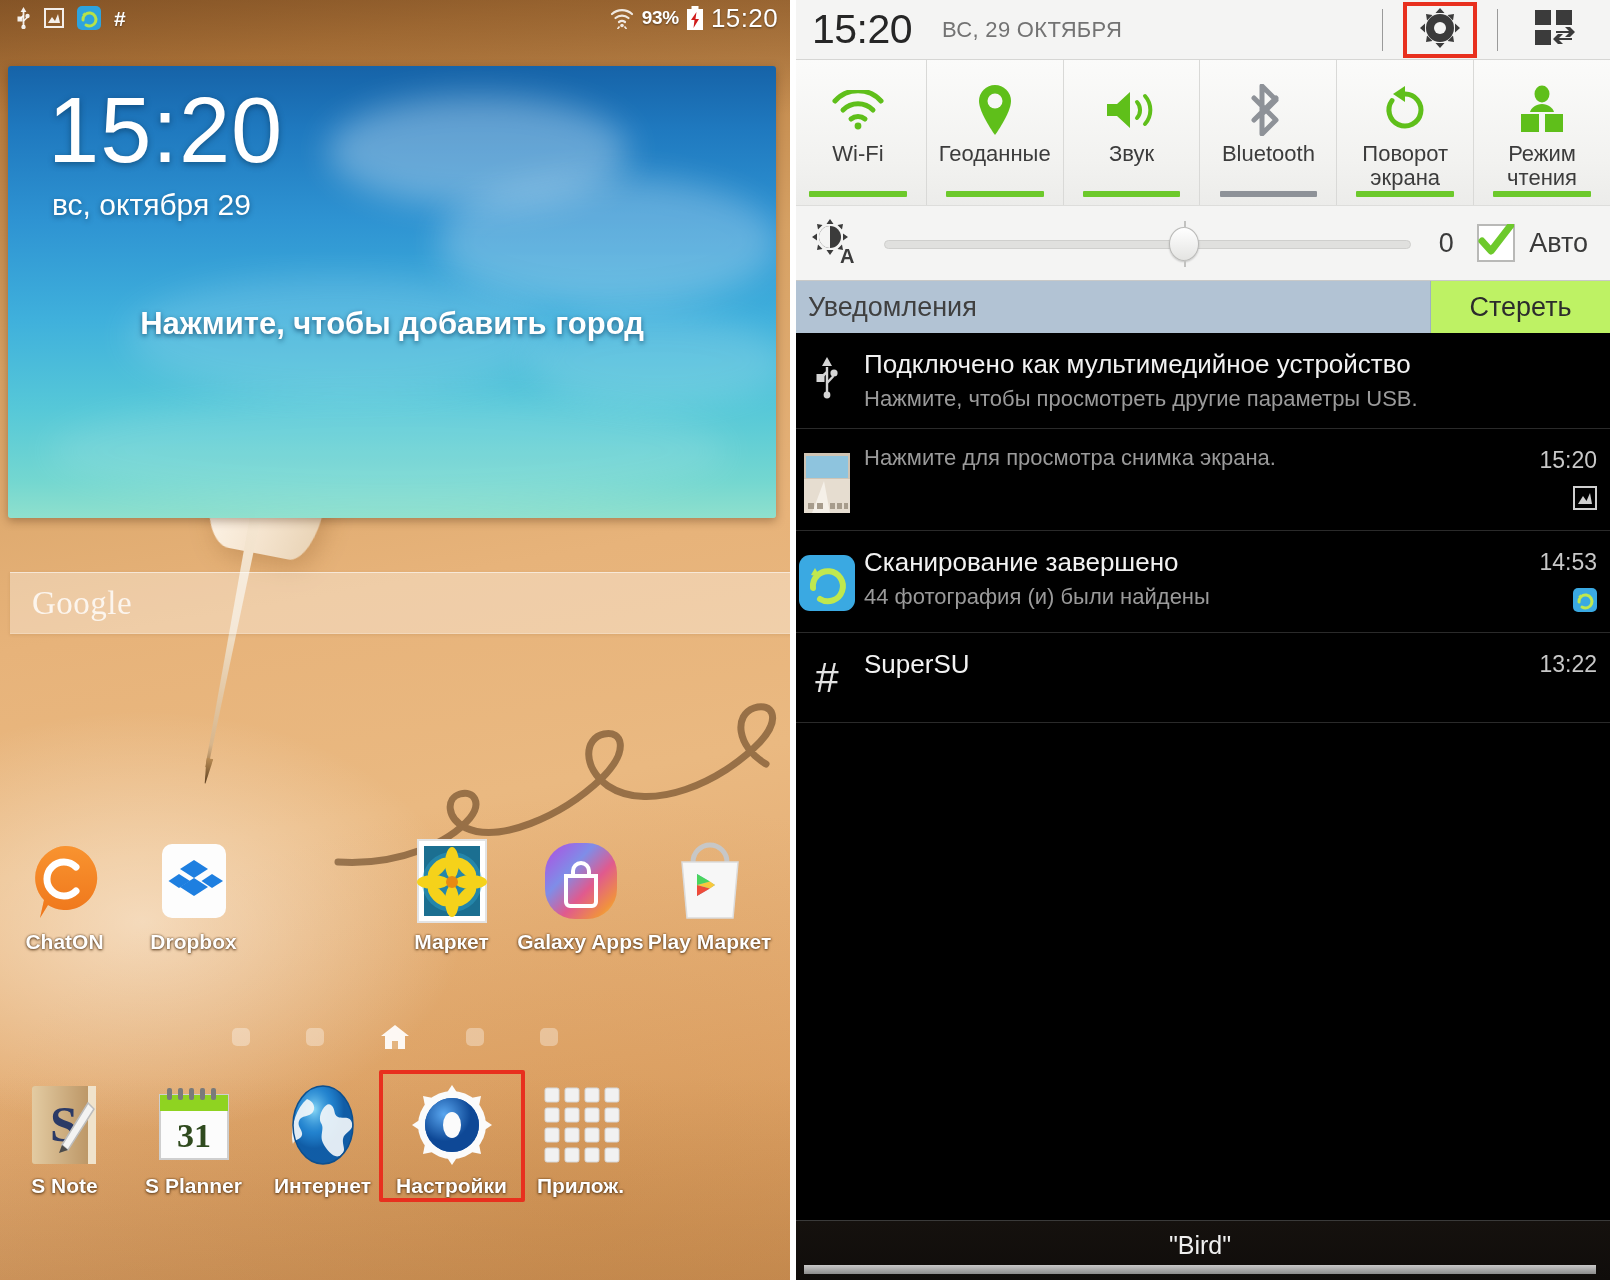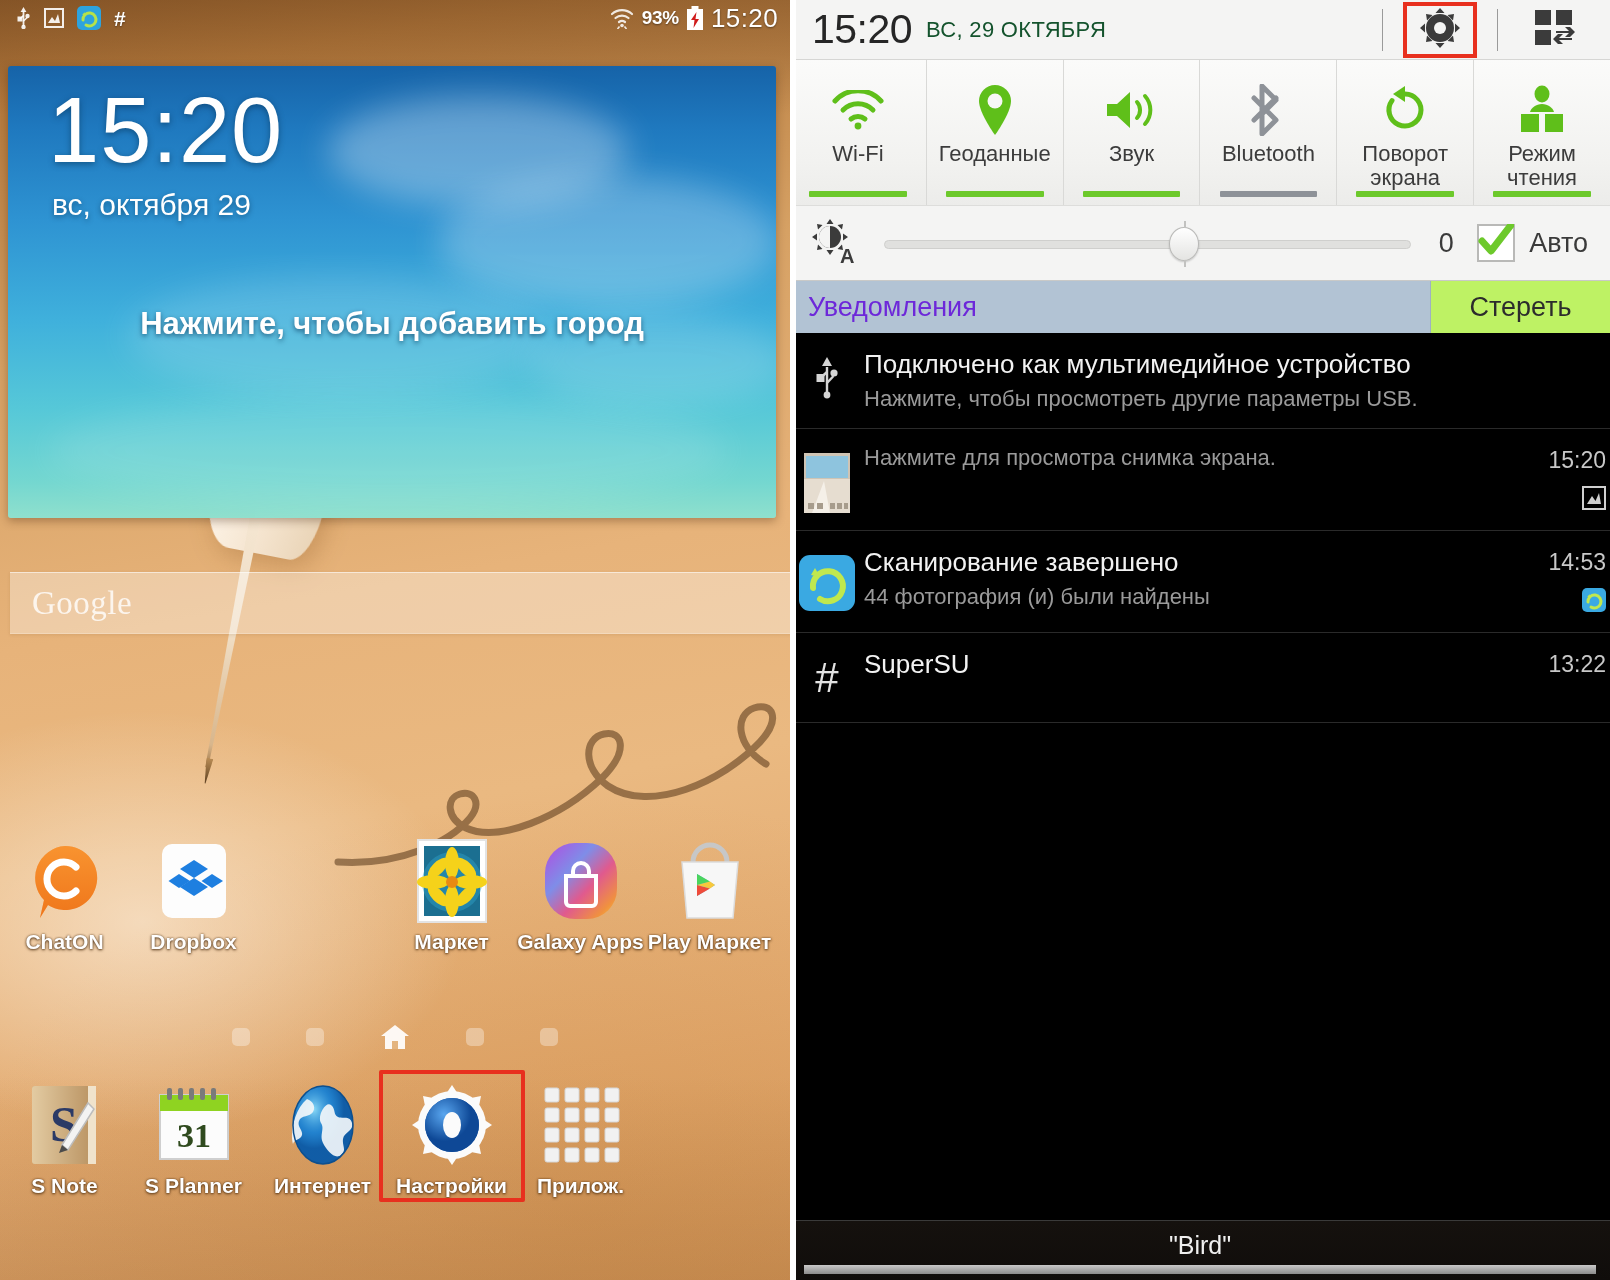--- a/index.html
+++ b/index.html
@@ -127,21 +127,21 @@
   .home-dot { width:30px; height:26px; position:relative; }
 
   
   .shade { position:relative; width:820px; height:1280px; background:#000; overflow:hidden; }
 
   .shade-header {
     height:60px; background:#f4f4f3; display:flex; align-items:center;
     padding:0 18px 0 22px; border-bottom:1px solid #d6d6d4;
   }
   .sh-time { font-size:41px; color:#262626; font-weight:400; letter-spacing:-.5px; line-height:1; }
-  .sh-date { font-size:22px; color:#14532d; margin-left:14px; letter-spacing:.3px; }
+  .sh-date { font-size:22px; color:#737373; margin-left:30px; letter-spacing:.3px; }
   .sh-sep { width:1px; height:42px; background:#9a9a9a; margin:0 20px; }
   .sh-gear-wrap { position:relative; width:74px; height:56px; display:flex; align-items:center; justify-content:center; border:4px solid #e8301e; }
   .sh-multi { width:74px; height:56px; display:flex; align-items:center; justify-content:center; }
   .sh-right { margin-left:auto; display:flex; align-items:center; }
 
   .toggles { display:flex; height:145px; background:linear-gradient(to bottom,#fbfbfa 0%,#f2f2f0 70%,#ececea 100%); }
   .tg {
     flex:1; position:relative; display:flex; flex-direction:column;
     align-items:center; justify-content:flex-start; padding-top:22px;
     border-right:1px solid #d9d9d7;
@@ -165,30 +165,30 @@
   }
   .slider .knob:before, .slider .knob:after {
     content:""; position:absolute; left:14px; width:2px; height:7px; background:#c2c2c0;
   }
   .slider .knob:before { top:-7px; } .slider .knob:after { bottom:-7px; }
   .bright-val { font-size:27px; color:#3a3a3a; min-width:26px; text-align:center; }
   .chk { width:38px; height:38px; border:2px solid #b9b9b7; background:#fff; margin:0 14px 0 18px; position:relative; }
   .auto-lbl { font-size:27px; color:#3a3a3a; }
 
   .notifhdr { height:52px; background:#b2c3d4; display:flex; align-items:center; }
-  .notifhdr .t { padding-left:18px; font-size:27px; color:#6d28d9; }
+  .notifhdr .t { padding-left:18px; font-size:27px; color:#404040; }
   .clear-btn {
     margin-left:auto; height:52px; min-width:180px; background:#bef264;
     display:flex; align-items:center; justify-content:center;
     font-size:27px; color:#2c2c2c; border-left:1px solid #9fb0c2;
   }
 
   .notif-list { background:#000; }
   .notif {
-    display:flex; align-items:flex-start; padding:16px 4px 16px 0;
+    display:flex; align-items:flex-start; padding:16px 13px 16px 0;
     border-bottom:1px solid #2a2a2a; min-height:90px; position:relative;
   }
   .notif .nico { width:74px; min-width:74px; display:flex; align-items:center; justify-content:center; padding-top:8px; }
   .notif .ntxt { flex:1; padding-right:10px; }
   .notif .ntitle { font-size:26px; color:#f2f2f2; margin-bottom:6px; font-weight:400; }
   .notif .nsub { font-size:22px; color:#9a9a9a; }
   .notif .nright { width:108px; display:flex; flex-direction:column; align-items:flex-end; gap:12px; padding-top:2px; }
   .notif .ntime { font-size:23px; color:#c8c8c8; }
   .nowplaying {
     position:absolute; left:0; bottom:0; width:820px; height:60px;

